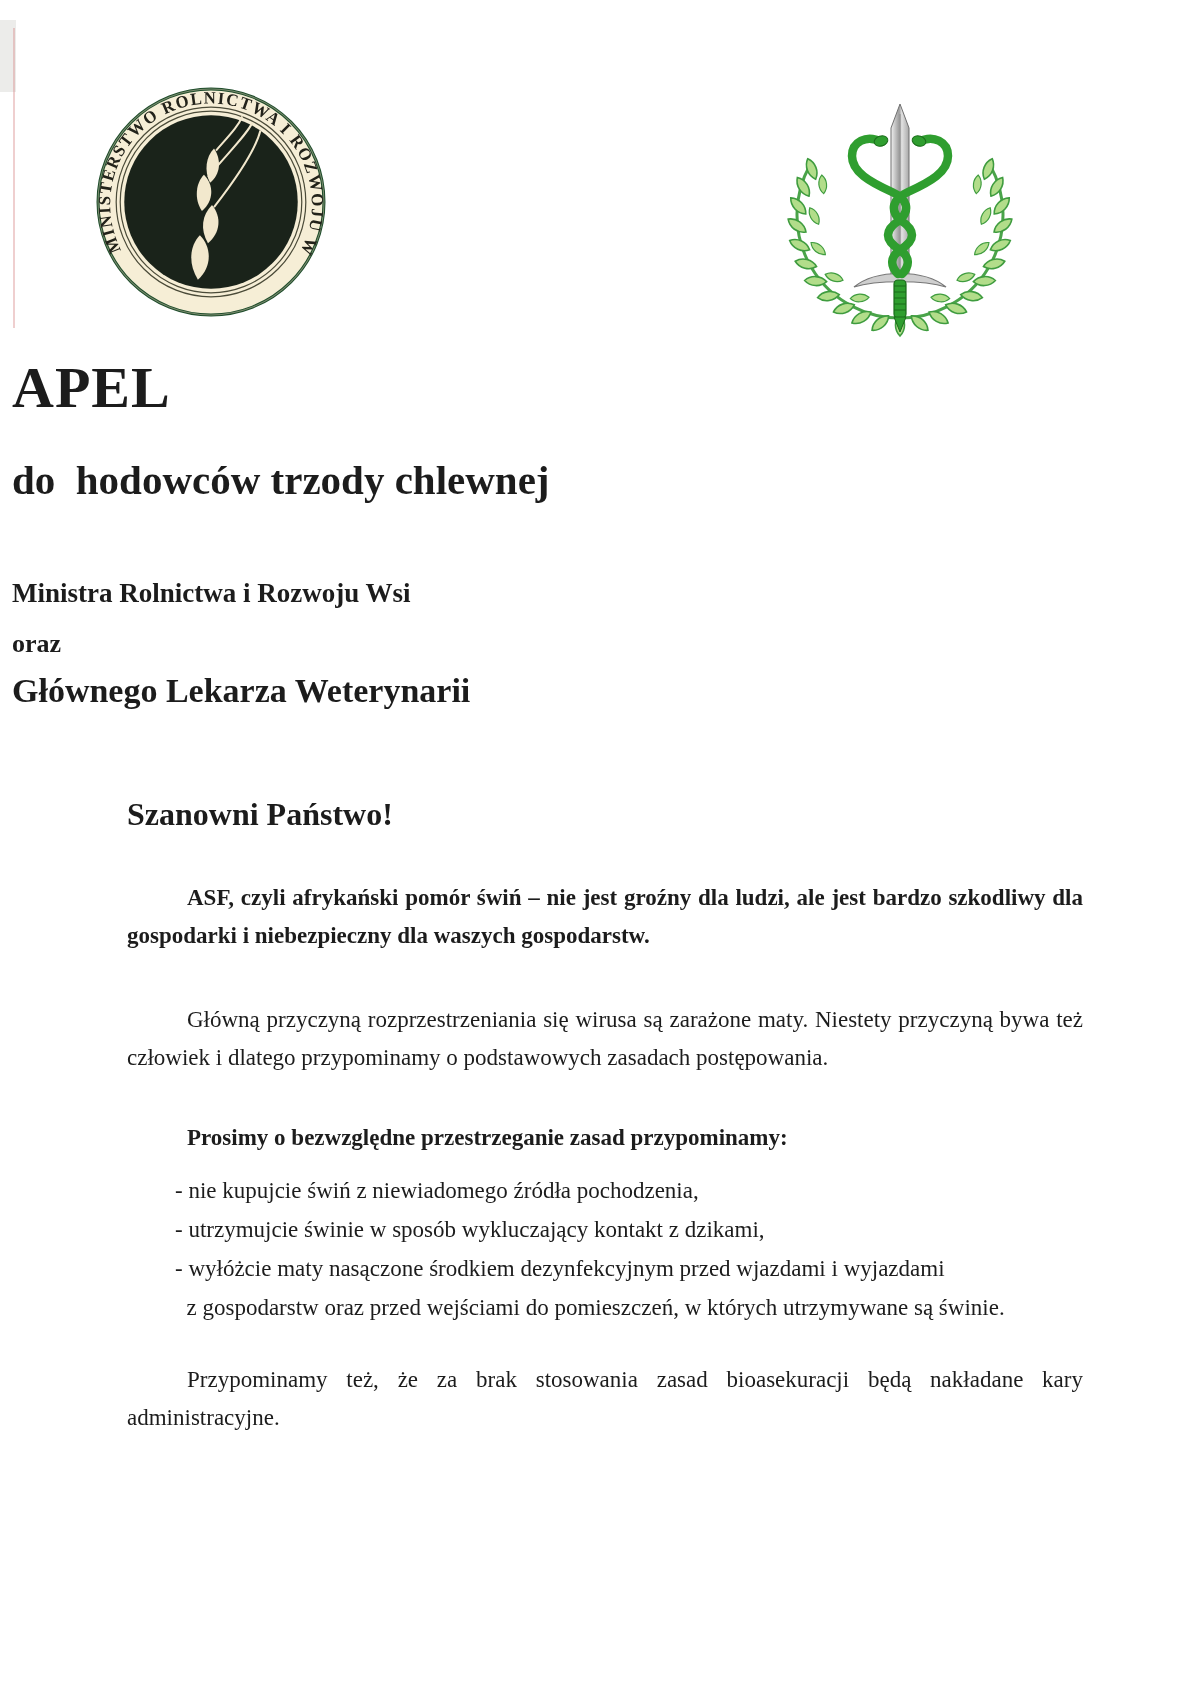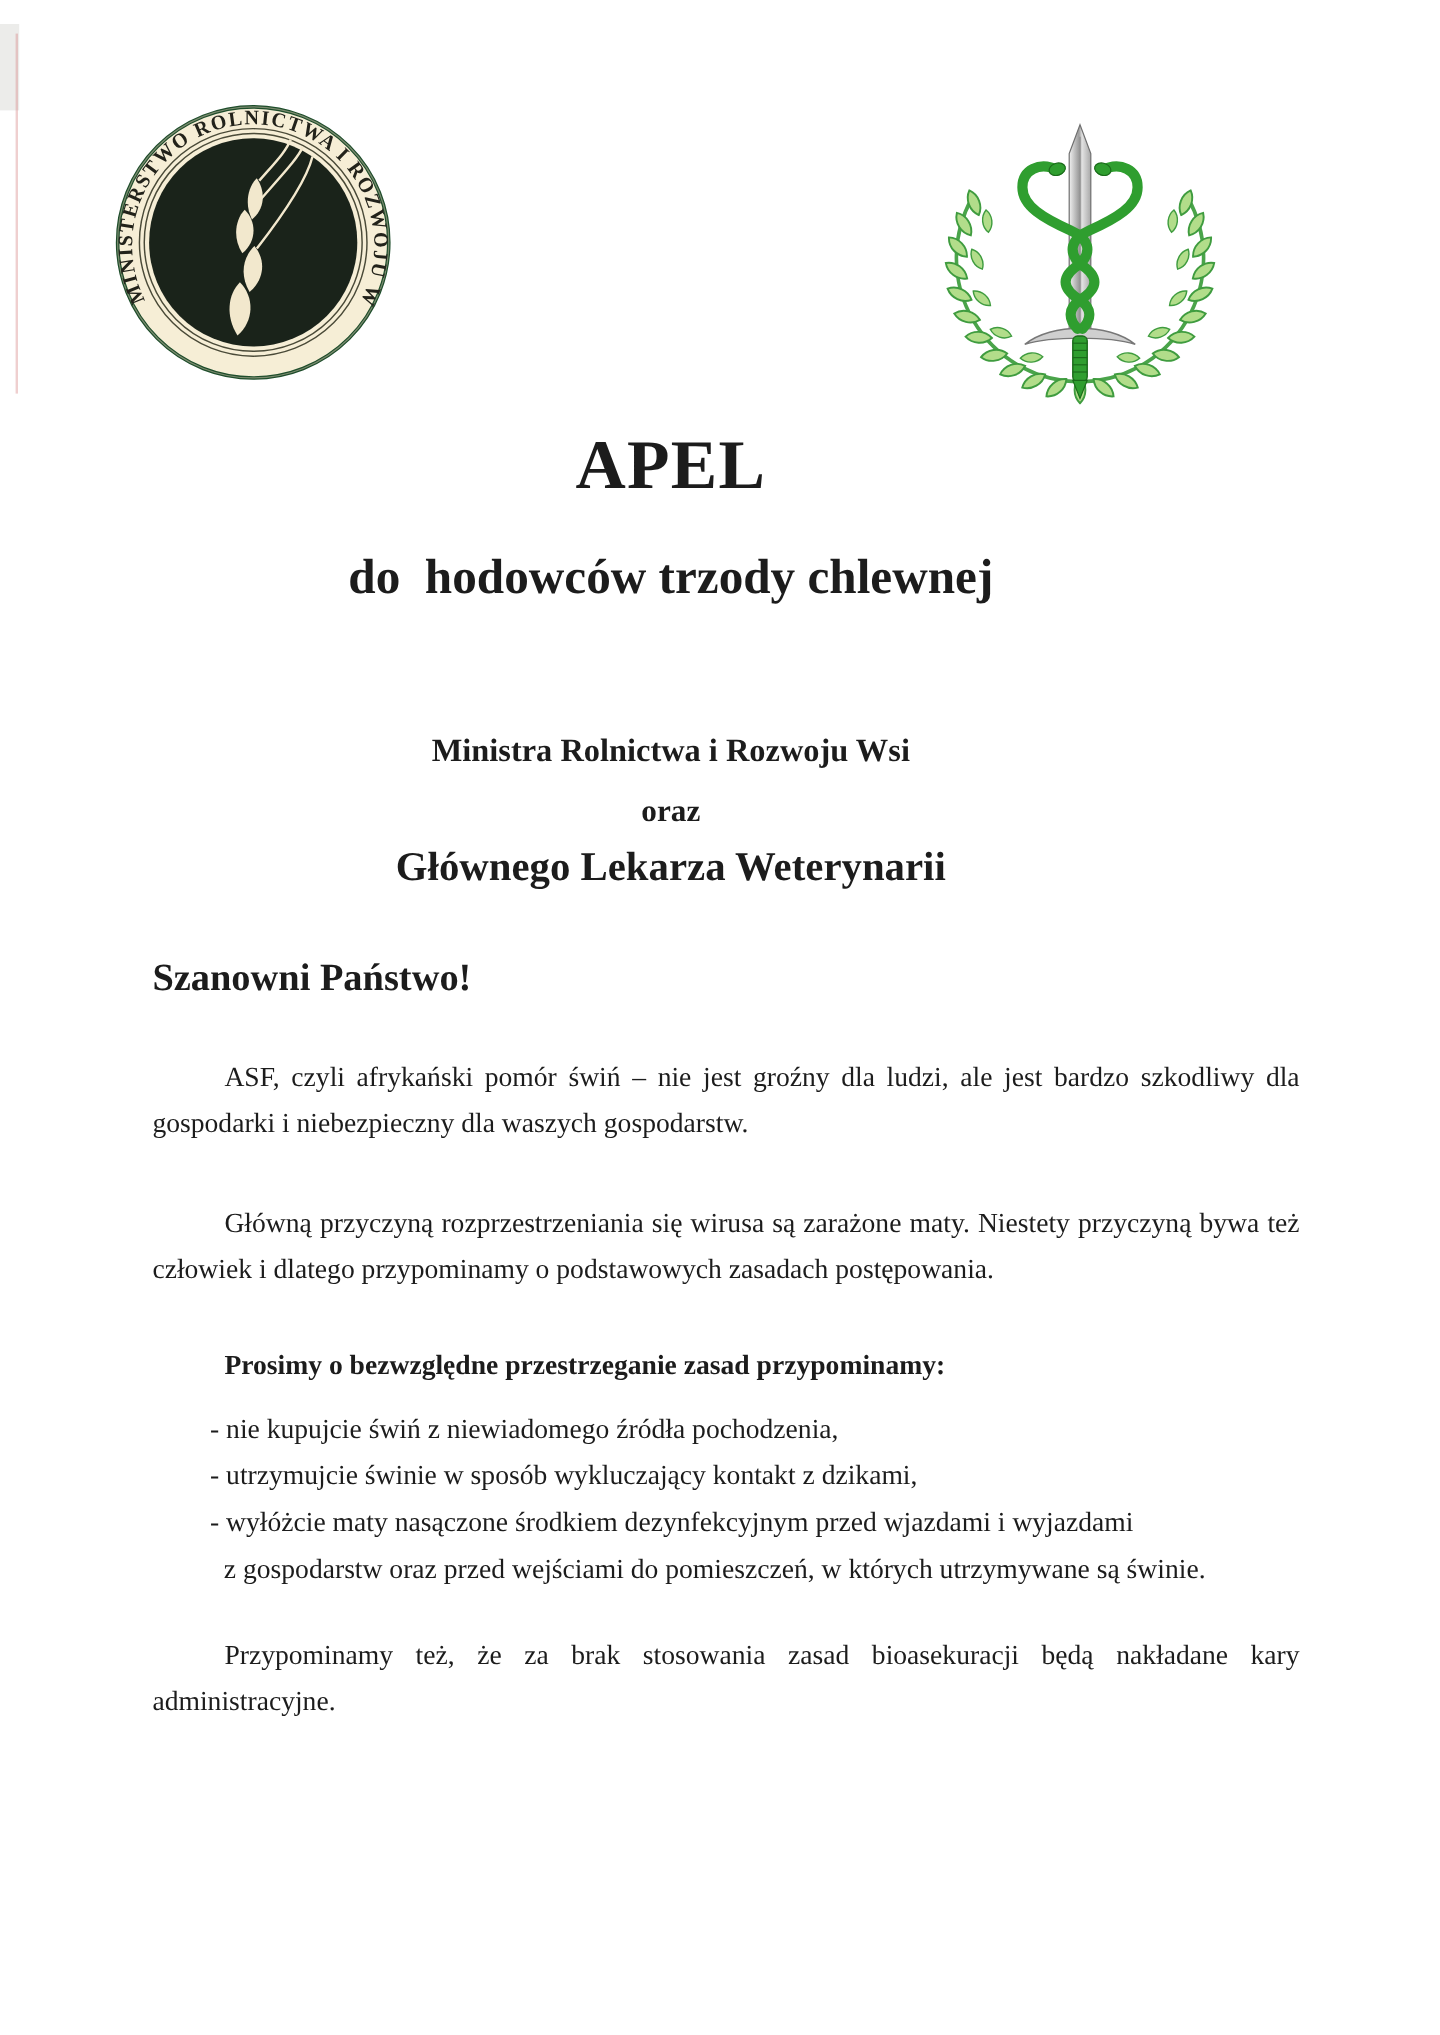--- a/index.html
+++ b/index.html
@@ -11,35 +11,35 @@
 
   
   .scan-strip { position:absolute; left:0; top:20px; width:16px; height:72px; background:#ecechc; background:#ececea; }
   .scan-line  { position:absolute; left:13px; top:28px; width:2px; height:300px; background:rgba(214,130,130,.38); }
 
   
   .seal   { position:absolute; left:95px;  top:86px; }
   .emblem { position:absolute; left:770px; top:80px; }
 
   
-  .titles, .signatories { position:absolute; left:0; width:1118px; text-align:center; }
+  .titles, .signatories { position:absolute; left:12px; width:1118px; }
   .titles { top:358px; }
   .apel     { margin:0; font-size:58px; font-weight:bold; letter-spacing:1px; line-height:60px; }
   .subtitle { margin-top:38px; font-size:41px; font-weight:bold; white-space:pre-wrap; }
 
-  .signatories { top:578px; font-weight:bold;margin-top:32px; }
+  .signatories { top:578px; font-weight:bold; }
   .sig1 { font-size:27px; }
   .conj { font-size:26px; margin-top:20px; }
   .sig2 { font-size:34px; margin-top:13px; }
 
   
   .bodytext { position:absolute; left:127px; top:795px; width:956px; font-size:23px; line-height:38px; }
   .salutation { font-weight:bold; font-size:32px; }
   .para { margin:46px 0 0; text-indent:60px; text-align:justify; }
-  .para-bold { font-weight:normal; }
+  .para-bold { font-weight:bold; }
   .bio-head { font-weight:bold; margin-top:42px; text-indent:60px; }
   .bio-list { list-style:none; margin:14px 0 0; padding:0 0 0 48px; line-height:39px; }
   .bio-list li { white-space:pre-wrap; }
   .penalty { margin-top:34px; }
 </style>
 </head>
 <body>
 
 <div class="page">
 

